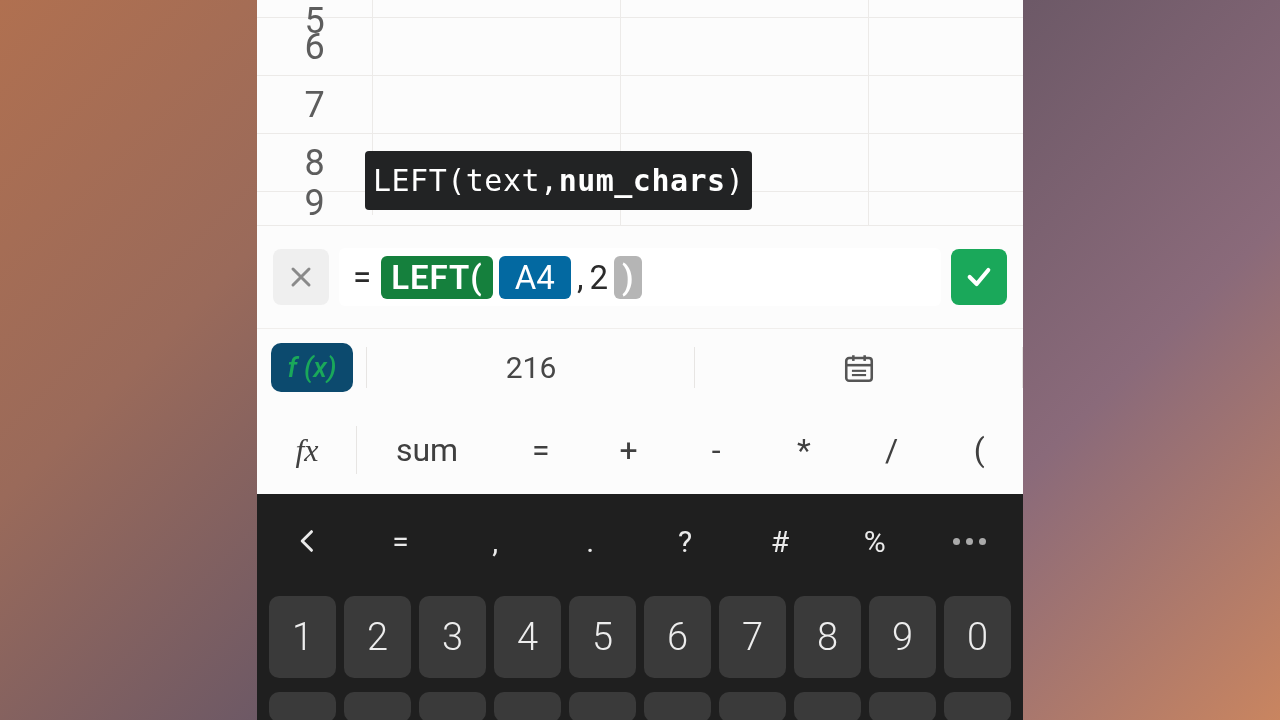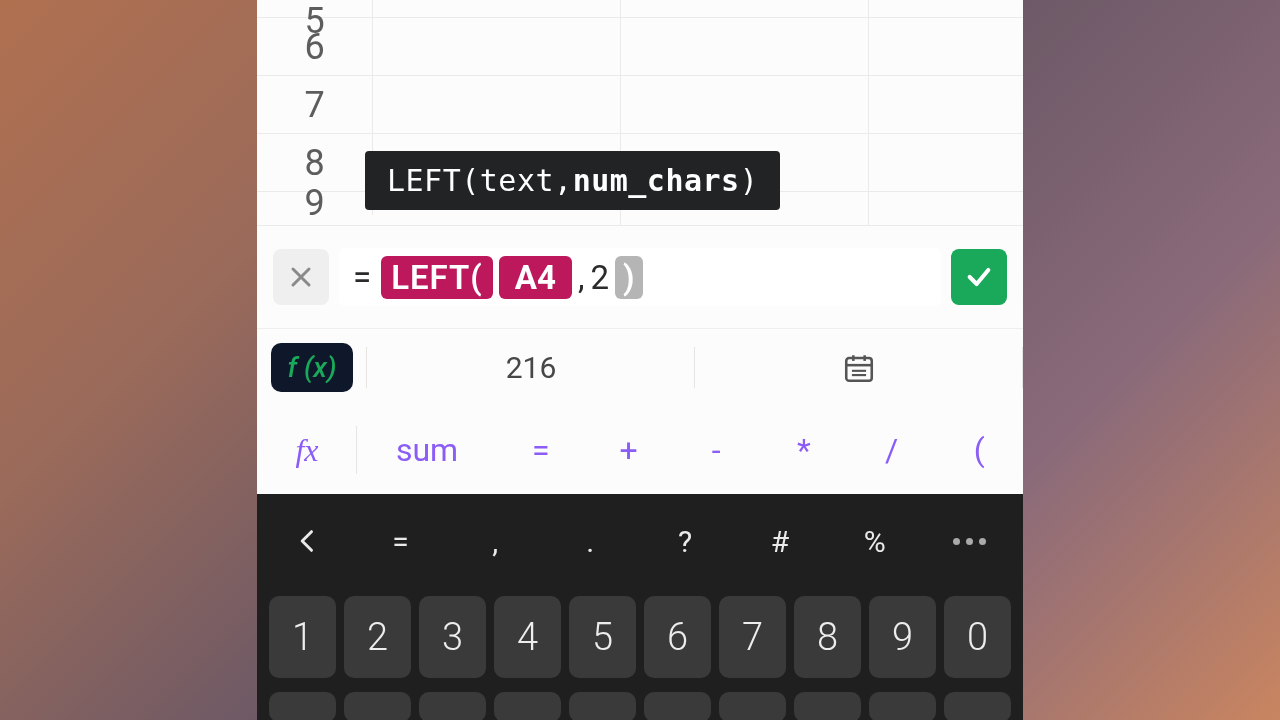--- a/index.html
+++ b/index.html
@@ -54,21 +54,21 @@
   .cell.c { flex: 1 1 auto; border-right: none; }
 
   
   .tooltip {
     position: absolute;
     left: 108px;
     top: 151px;
     background: #222324;
     color: #fff;
     font-size: 30px;
-    padding: 12px 22px;
+    padding: 12px 8px;
     border-radius: 4px;
     font-family: ui-monospace, monospace;
     letter-spacing: 0.5px;
   }
   .tooltip .bold { font-weight: 700; }
 
   
   .formula-bar {
     flex: 0 0 auto;
     height: 102px;
@@ -97,31 +97,31 @@
     display: flex;
     align-items: center;
     padding: 0 10px;
     font-size: 33px;
     color: #2b2b2b;
     gap: 6px;
   }
   .tok { display: inline-flex; align-items: center; }
   .tok.eq { font-weight: 400; padding: 0 4px; }
   .tok.func {
-    background: #be185d;
+    background: #15803d;
     color: #fff;
     font-weight: 600;
     padding: 2px 10px;
     border-radius: 6px;
     letter-spacing: 1px;
   }
   .tok.ref {
-    background: #be185d;
+    background: #0369a1;
     color: #fff;
-    font-weight: 700;
+    font-weight: 400;
     padding: 2px 16px;
     border-radius: 6px;
   }
   .tok.num { }
   .tok.close {
     background: #b5b5b5;
     color: #fff;
     font-weight: 600;
     padding: 2px 8px;
     border-radius: 6px;
@@ -160,21 +160,21 @@
     content: "";
     position: absolute;
     right: 0; top: 18px; bottom: 18px;
     width: 1px;
     background: #e7e5e3;
   }
   .kb-tab.fx-tab {
     flex: 0 0 110px;
   }
   .fx-chip {
-    background: #0f172a;
+    background: #0c4a6e;
     border-radius: 10px;
     padding: 8px 16px;
     color: #1aa85a;
     font-style: italic;
     font-weight: 500;
     font-size: 28px;
   }
   .tab-star { font-size: 14px; position: relative; top: -14px; left: 2px; }
 
   
@@ -185,21 +185,21 @@
     display: flex;
     align-items: center;
   }
   .fn-cell {
     flex: 1;
     height: 100%;
     display: flex;
     align-items: center;
     justify-content: center;
     font-size: 32px;
-    color: #8b5cf6;
+    color: #404040;
     position: relative;
   }
   .fn-cell.fx { flex: 0 0 100px; font-style: italic; font-family: Georgia, serif; }
   .fn-cell.fx::after {
     content: "";
     position: absolute;
     right: 0; top: 20px; bottom: 20px;
     width: 1px;
     background: #e7e5e3;
   }

